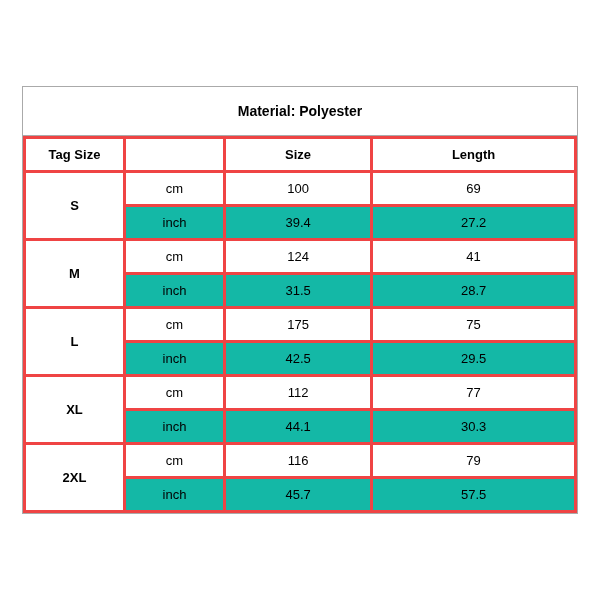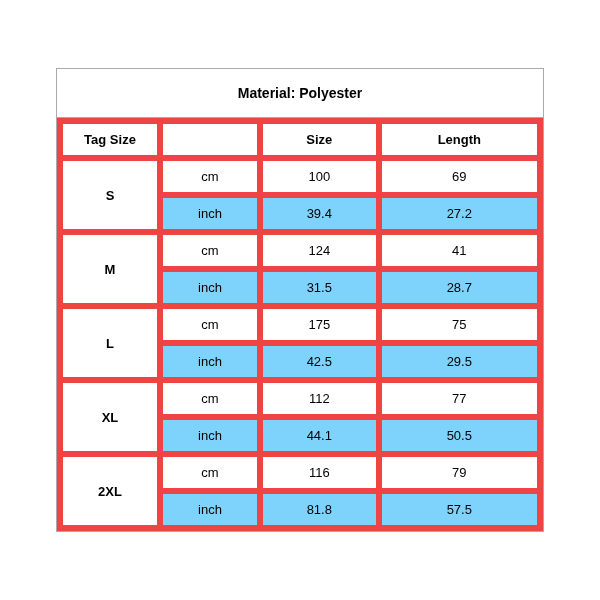--- a/index.html
+++ b/index.html
@@ -13,59 +13,59 @@
       height: 600px;
       display: flex;
       align-items: center;
       justify-content: center;
       background: #fff;
       font-family: Arial, sans-serif;
       font-size: 13px;
     }
 
     .container {
-      width: 488px;
+      width: 556px;
       border: 1px solid #aaa;
     }
 
     .title-row {
       text-align: center;
       padding: 16px;
       font-weight: bold;
       font-size: 14px;
       border-bottom: 1px solid #aaa;
     }
 
     table {
       width: 100%;
       border-collapse: collapse;
     }
 
     table td {
-      border: 6px solid #ef4444;
+      border: 3px solid #ef4444;
       text-align: center;
       padding: 8px 8px;
     }
 
     .tag-size-cell {
       font-weight: bold;
       width: 100px;
     }
 
     .unit-cell {
       font-weight: normal;
       width: 100px;
     }
 
     .header-cell {
       font-weight: bold;
     }
 
     .shaded {
-      background-color: #7dd3fc;
+      background-color: #14b8a6;
     }
 
     .rowspan-tag {
       vertical-align: middle;
     }
   </style>
 </head>
 <body>
 
 <div class="container">
@@ -115,28 +115,28 @@
         </tr>
         <tr>
           <td rowspan="2" class="tag-size-cell rowspan-tag">XL</td>
           <td class="unit-cell">cm</td>
           <td>112</td>
           <td>77</td>
         </tr>
         <tr>
           <td class="unit-cell shaded">inch</td>
           <td class="shaded">44.1</td>
-          <td class="shaded">50.5</td>
+          <td class="shaded">30.3</td>
         </tr>
         <tr>
           <td rowspan="2" class="tag-size-cell rowspan-tag">2XL</td>
           <td class="unit-cell">cm</td>
           <td>116</td>
           <td>79</td>
         </tr>
         <tr>
           <td class="unit-cell shaded">inch</td>
-          <td class="shaded">81.8</td>
+          <td class="shaded">45.7</td>
           <td class="shaded">57.5</td>
         </tr>
       </tbody>
   </table>
 </div>
 
 </body></html>

